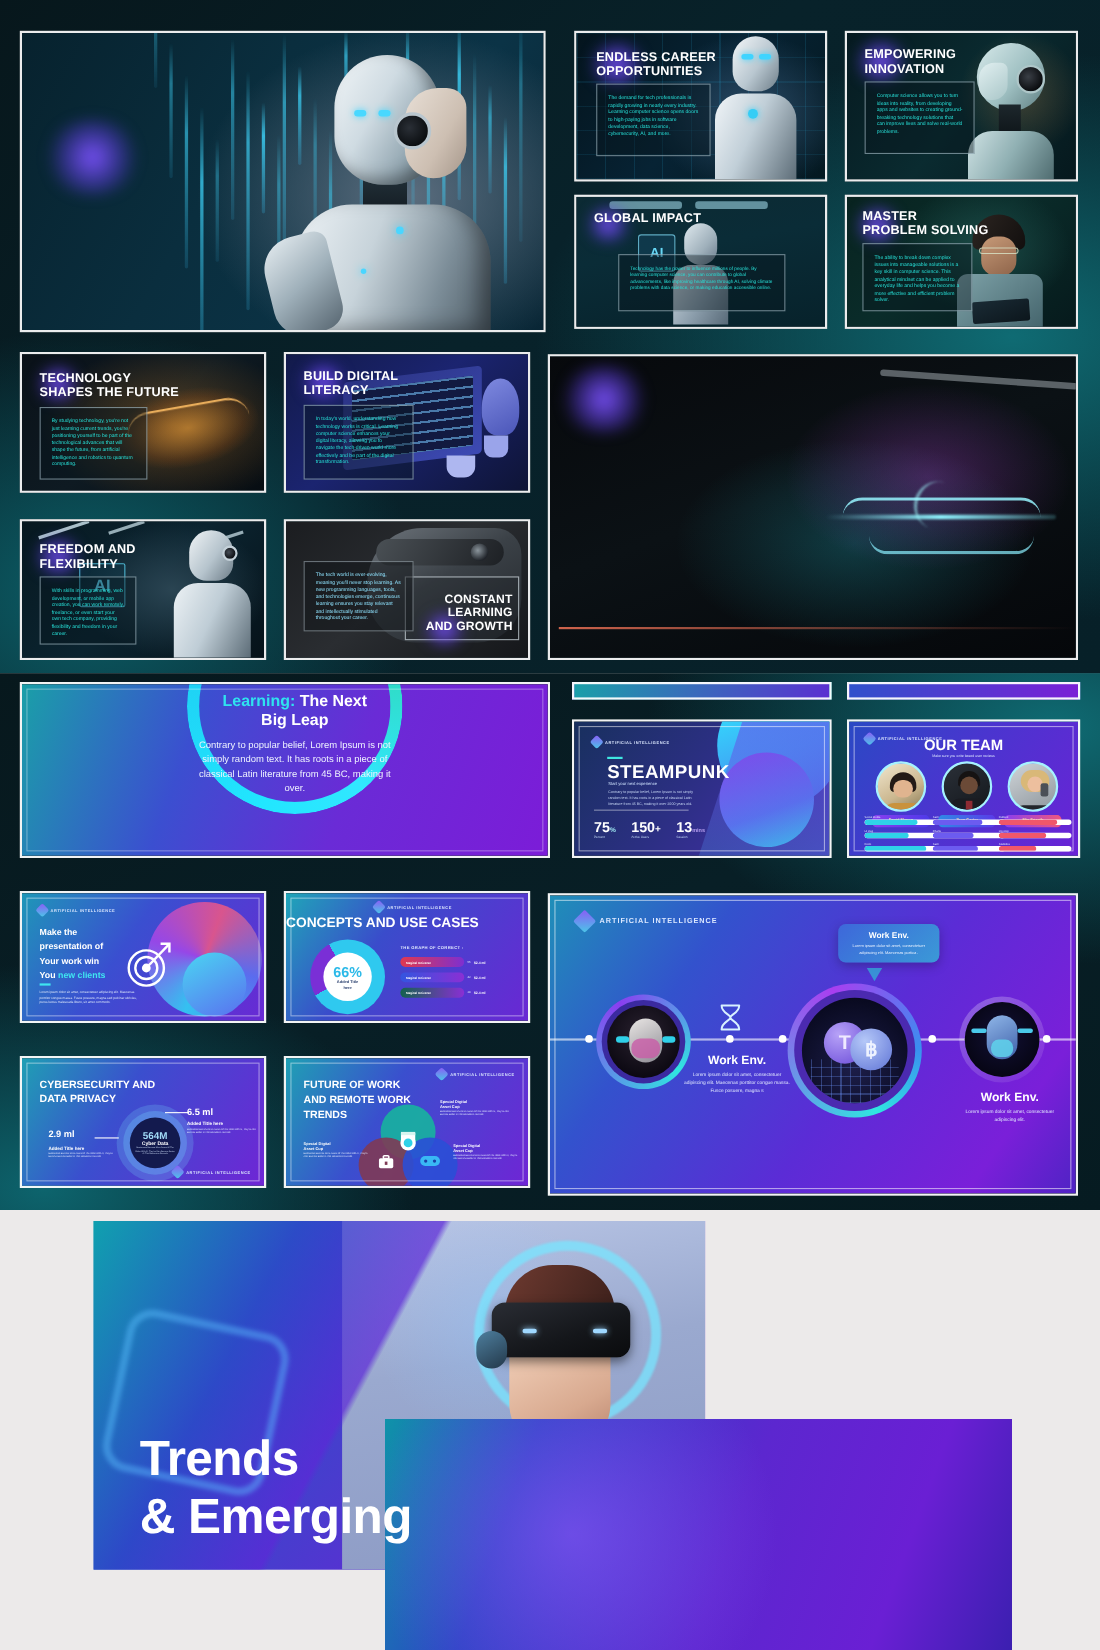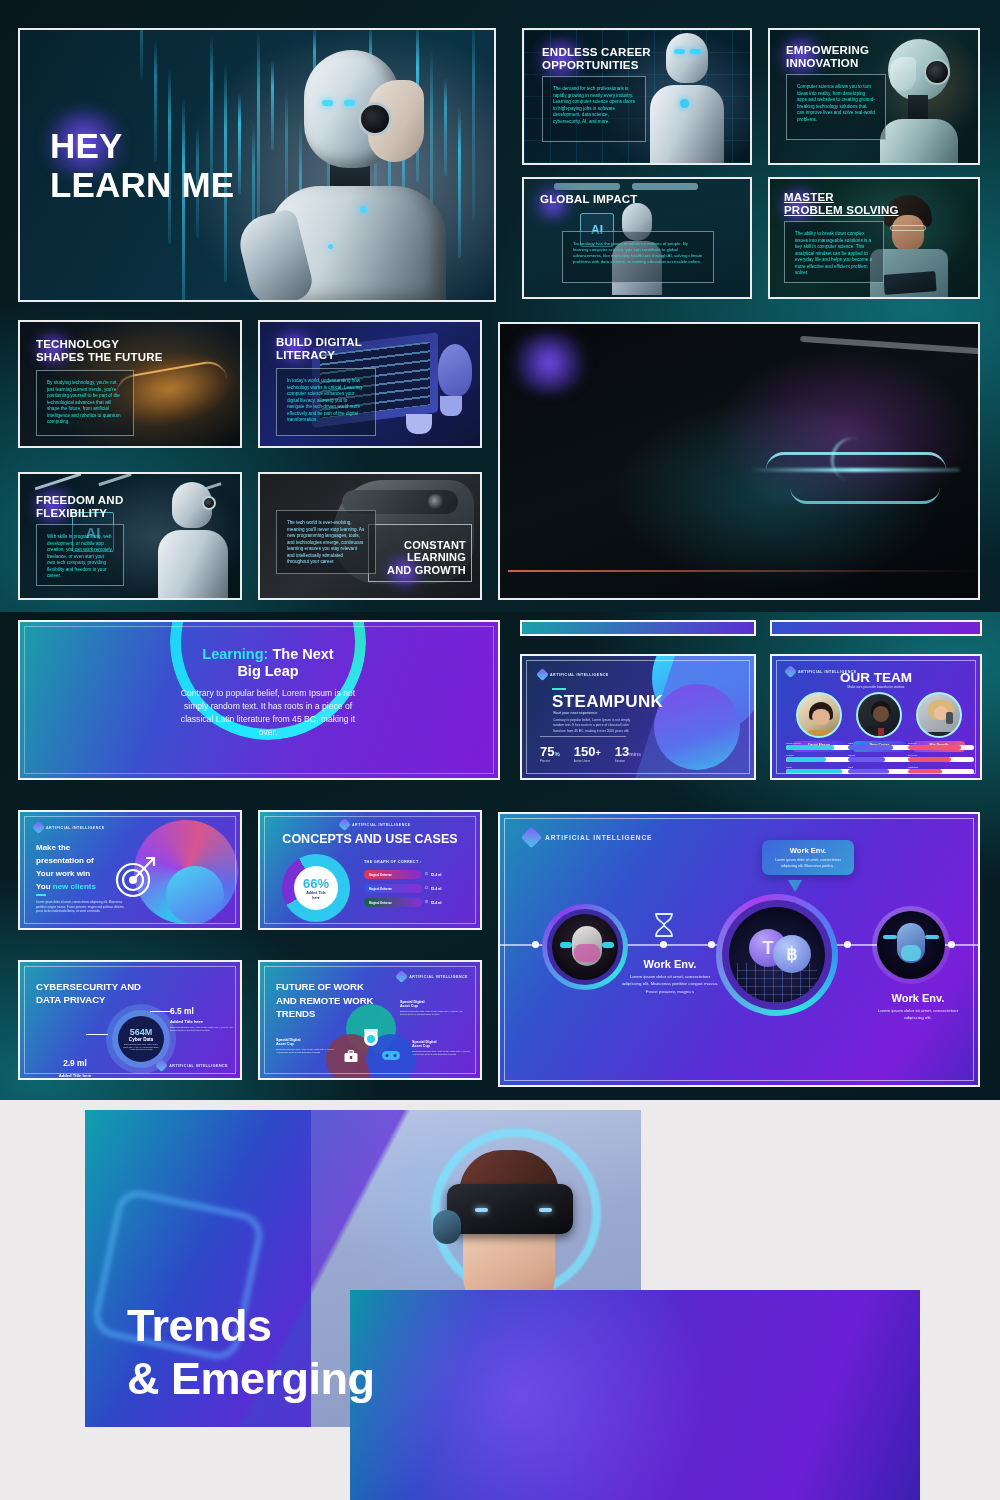--- a/index.html
+++ b/index.html
@@ -249,24 +249,20 @@
       <div class="rb-arm"></div>
       <div class="rb-head">
         <div class="rb-face"></div>
         <div class="rb-eye" style="left:18px;top:50px;"></div>
         <div class="rb-eye" style="left:40px;top:50px;"></div>
         <div class="rb-ear"></div>
       </div>
       <div class="rb-chest-dot" style="left:118px;top:168px;width:7px;height:7px;"></div>
       <div class="rb-chest-dot" style="left:86px;top:206px;width:5px;height:5px;"></div>
     </div>
-    <div class="ttl">
-      <div>HEY</div>
-      <div>LEARN ME</div>
-    </div>
   </div>
 </div>
 
 <div class="slide sm" style="left:522px;top:28px;width:230px;height:137px;">
   <div class="inner">
     <div style="position:absolute;inset:0;background:
        radial-gradient(ellipse 150px 120px at 70% 55%,#2a4a66 0%,rgba(20,40,60,0) 60%),
        linear-gradient(125deg,#04141d 0%,#072334 48%,#041820 100%);"></div>
     <div style="position:absolute;inset:0;background:
        repeating-linear-gradient(90deg, rgba(40,180,230,.14) 0 1px, rgba(0,0,0,0) 1px 26px),
@@ -328,21 +324,21 @@
        radial-gradient(ellipse 120px 90px at 60% 40%,#1b4a46 0%,rgba(15,40,40,0) 65%),
        linear-gradient(140deg,#08231f 0%,#0a2c2a 45%,#061a1c 100%);"></div>
     <div class="glow-purple" style="left:4px;top:8px;width:48px;height:36px;"></div>
     <div style="position:absolute;left:96px;top:16px;width:86px;height:106px;">
       <div style="position:absolute;left:18px;top:0;width:48px;height:32px;border-radius:24px 24px 6px 6px;background:linear-gradient(120deg,#2c2521,#120f0e);"></div>
       <div style="position:absolute;left:26px;top:20px;width:32px;height:36px;border-radius:14px;background:linear-gradient(150deg,#c79a78,#8d6349);"></div>
       <div style="position:absolute;left:24px;top:30px;width:36px;height:6px;border:1px solid #d9e6c9;border-radius:3px;opacity:.8;"></div>
       <div style="position:absolute;left:4px;top:54px;width:78px;height:52px;border-radius:10px 10px 0 0;background:linear-gradient(140deg,#7ea2a8,#43636b);"></div>
       <div style="position:absolute;left:18px;top:78px;width:52px;height:20px;background:linear-gradient(160deg,#1a2b35,#0c161c);transform:rotate(-4deg);border-radius:2px;"></div>
     </div>
-    <div class="ttl" style="left:14px;top:12px;white-space:pre-line;text-decoration:underline;">MASTER
+    <div class="ttl" style="left:14px;top:12px;white-space:pre-line;">MASTER
 PROBLEM SOLVING</div>
     <div class="bodybox" style="left:14px;top:42px;width:100px;height:62px;">The ability to break down complex issues into manageable solutions is a key skill in computer science. This analytical mindset can be applied to everyday life and helps you become a more effective and efficient problem solver.</div>
   </div>
 </div>
 
 <div class="slide sm" style="left:18px;top:320px;width:224px;height:128px;">
   <div class="inner">
     <div style="position:absolute;inset:0;background:
        radial-gradient(ellipse 180px 110px at 62% 52%,rgba(255,150,30,.30) 0%,rgba(20,10,0,0) 66%),
        linear-gradient(140deg,#0a1118 0%,#0e1a22 50%,#070d12 100%);"></div>
@@ -429,21 +425,21 @@
   </div>
 </div>
 
 <div class="pslide" style="left:18px;top:620px;width:482px;height:160px;">
   <div style="position:absolute;inset:0;background:linear-gradient(110deg,#1a9fa8 0%,#3b4fd0 32%,#6a2bd6 62%,#7c1cd8 100%);"></div>
   <div style="position:absolute;left:150px;top:-78px;width:196px;height:196px;border-radius:50%;
        border:11px solid transparent;
        background:conic-gradient(from 200deg,#21e6ff 0deg,#1fd3f5 80deg,#5f4ae8 150deg,#2fd6a8 200deg,#31e7ff 300deg,#21e6ff 360deg) border-box;
        -webkit-mask: linear-gradient(#000 0 0) padding-box, linear-gradient(#000 0 0);
        -webkit-mask-composite: xor; mask-composite: exclude;"></div>
-  <div style="position:absolute;left:160px;top:24px;width:176px;text-align:center;">
+  <div style="position:absolute;left:160px;top:8px;width:176px;text-align:center;">
     <div style="font-size:14.5px;font-weight:bold;line-height:1.2;color:#fff;">
       <span style="color:#2fe3ef;">Learning:</span><span> The Next</span>
     </div>
     <div style="font-size:14.5px;font-weight:bold;color:#fff;line-height:1.2;">Big Leap</div>
     <div style="margin-top:6px;font-size:8.6px;line-height:1.52;color:#eef2ff;">Contrary to popular belief, Lorem Ipsum is not simply random text. It has roots in a piece of classical Latin literature from 45 BC, making it over.</div>
   </div>
   <div class="pin" style="border-color:rgba(255,255,255,.35);"></div>
 </div>
 
 <div class="pslide" style="left:520px;top:620px;width:236px;height:16px;background:linear-gradient(110deg,#1aa0a8,#5b2fd1);"></div>
@@ -612,21 +608,21 @@
   </svg>
   <div class="pin" style="border-color:rgba(255,255,255,.45);"></div>
 </div>
 
 <div class="pslide" style="left:258px;top:810px;width:224px;height:120px;">
   <div style="position:absolute;inset:0;background:linear-gradient(125deg,#1fa6b8 0%,#3a4ccb 38%,#6a27d4 100%);"></div>
   <div class="brandchip" style="left:80px;top:8px;">
     <div class="dia"></div>
     <div class="bt">ARTIFICIAL INTELLIGENCE</div>
   </div>
-  <div class="plabel" style="left:0;right:0;top:20px;text-align:center;font-size:12.5px;">CONCEPTS AND USE CASES</div>
+  <div class="plabel" style="left:0;right:0;top:20px;font-size:12.5px;">CONCEPTS AND USE CASES</div>
 
   <div style="position:absolute;left:22px;top:42px;width:68px;height:68px;border-radius:50%;
        background:conic-gradient(#2fc9ef 0deg 240deg,#7a2fd6 240deg 330deg,#2fc9ef 330deg 360deg);">
     <div style="position:absolute;inset:12px;border-radius:50%;background:#fff;display:flex;flex-direction:column;align-items:center;justify-content:center;">
       <div style="font-size:13px;font-weight:bold;color:#2ab9e8;">66%</div>
       <div style="font-size:3.6px;font-weight:bold;color:#243a6a;line-height:1.25;text-align:center;">
         <div>Added Title</div>
         <div>here</div>
       </div>
     </div>
@@ -667,21 +663,21 @@
   </div>
 
   <div style="position:absolute;left:86px;top:42px;width:70px;height:70px;border-radius:50%;background:rgba(120,220,250,.22);"></div>
   <div style="position:absolute;left:92px;top:48px;width:58px;height:58px;border-radius:50%;background:rgba(110,200,250,.32);"></div>
   <div style="position:absolute;left:98px;top:54px;width:46px;height:46px;border-radius:50%;background:#131a4e;display:flex;flex-direction:column;align-items:center;justify-content:center;">
     <div style="font-size:9px;font-weight:bold;color:#9fd8f5;">564M</div>
     <div style="font-size:4.6px;font-weight:bold;color:#fff;">Cyber Data</div>
     <div style="width:36px;font-size:1.9px;line-height:1.5;text-align:center;color:#c6d6f2;margin-top:1px;">Businesses Become More Aware Of The Risks With AI, They're Also Become Better At This Discussion Records</div>
   </div>
 
-  <div style="position:absolute;left:24px;top:64px;width:62px;text-align:center;margin-top:32px;">
+  <div style="position:absolute;left:24px;top:64px;width:62px;text-align:left;">
     <div style="font-size:8.4px;font-weight:bold;color:#fff;">2.9 ml</div>
     <div style="font-size:4.2px;font-weight:bold;color:#fff;margin-top:5px;">Added Title here</div>
     <div style="font-size:2.1px;line-height:1.6;color:#dbe5ff;margin-top:2px;">Businesses Become More Aware Of The Risks With AI, They've Become Become Better In This Discussion Records</div>
   </div>
   <div style="position:absolute;left:66px;top:72px;width:22px;height:1px;background:#fff;"></div>
 
   <div style="position:absolute;left:150px;top:44px;width:66px;">
     <div style="font-size:8.4px;font-weight:bold;color:#fff;">6.5 ml</div>
     <div style="font-size:4.2px;font-weight:bold;color:#fff;margin-top:3px;">Added Title here</div>
     <div style="font-size:2.1px;line-height:1.6;color:#dbe5ff;margin-top:2px;">Businesses Become More Aware Of The Risks With AI, They're Also Become Better In This Discussion Records</div>

